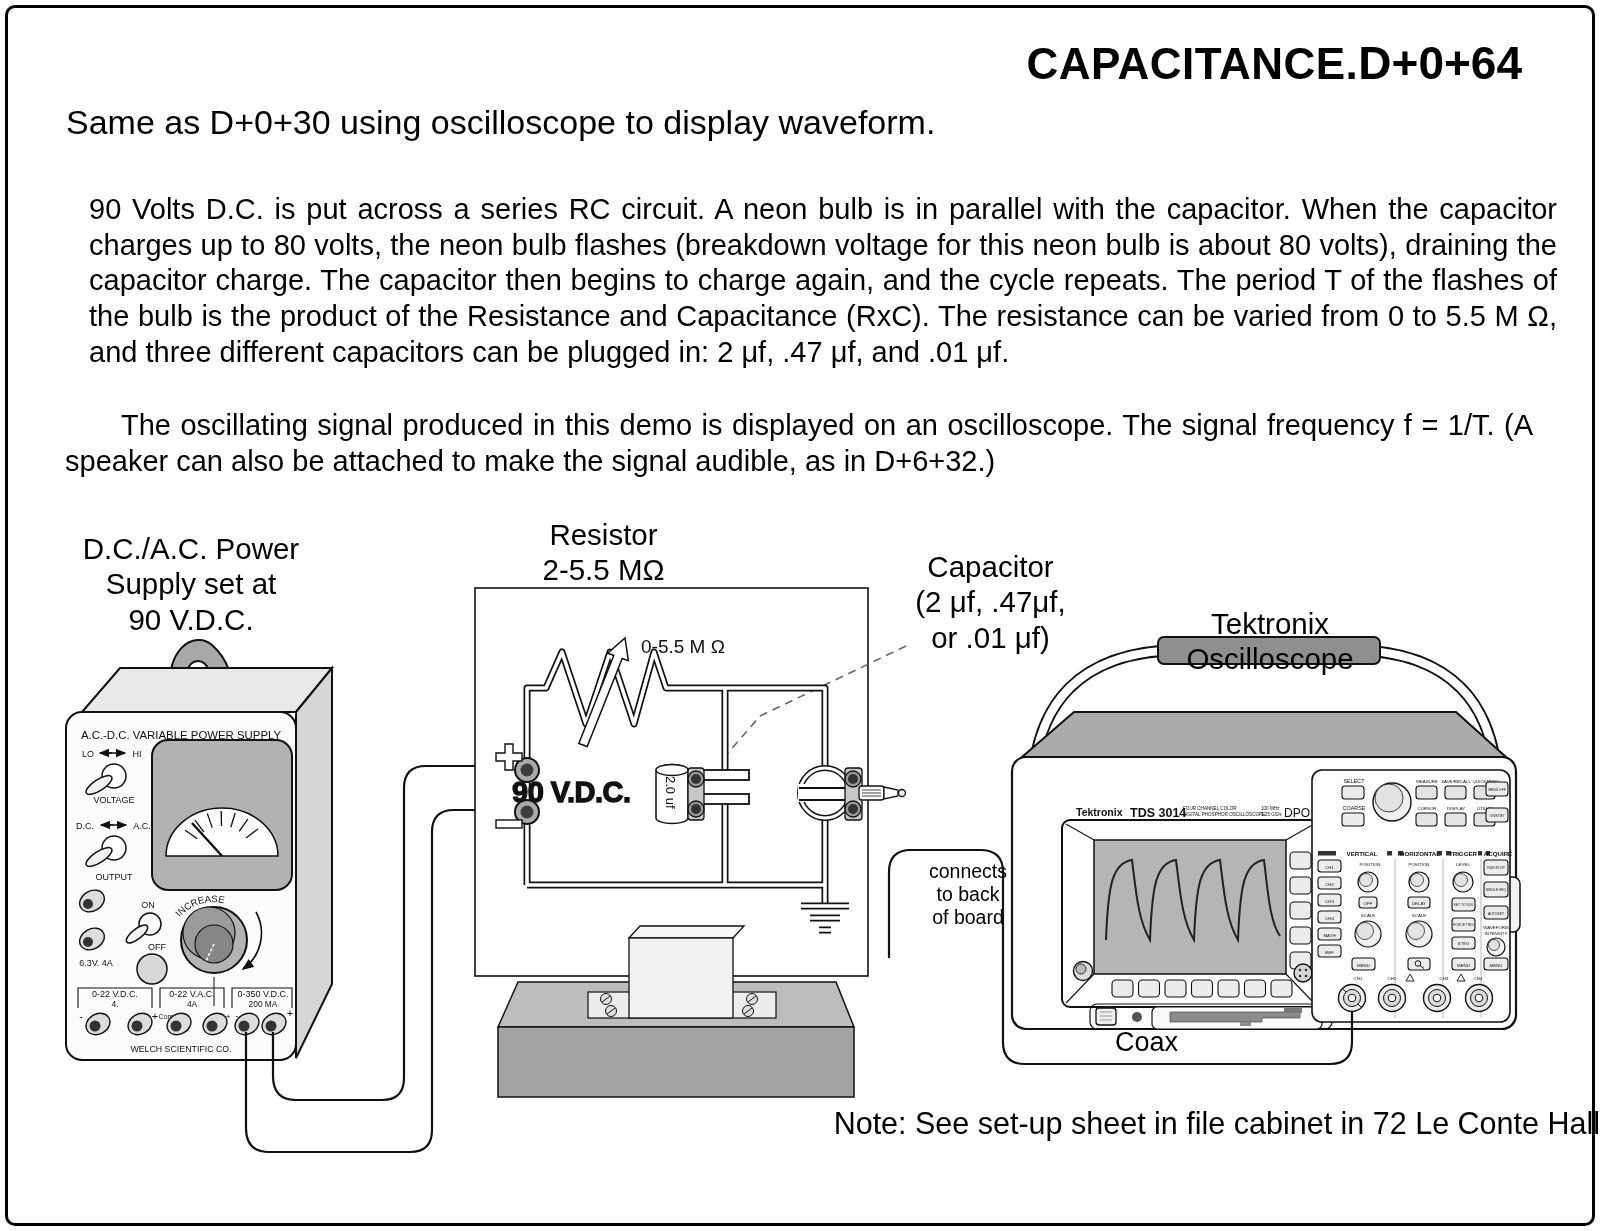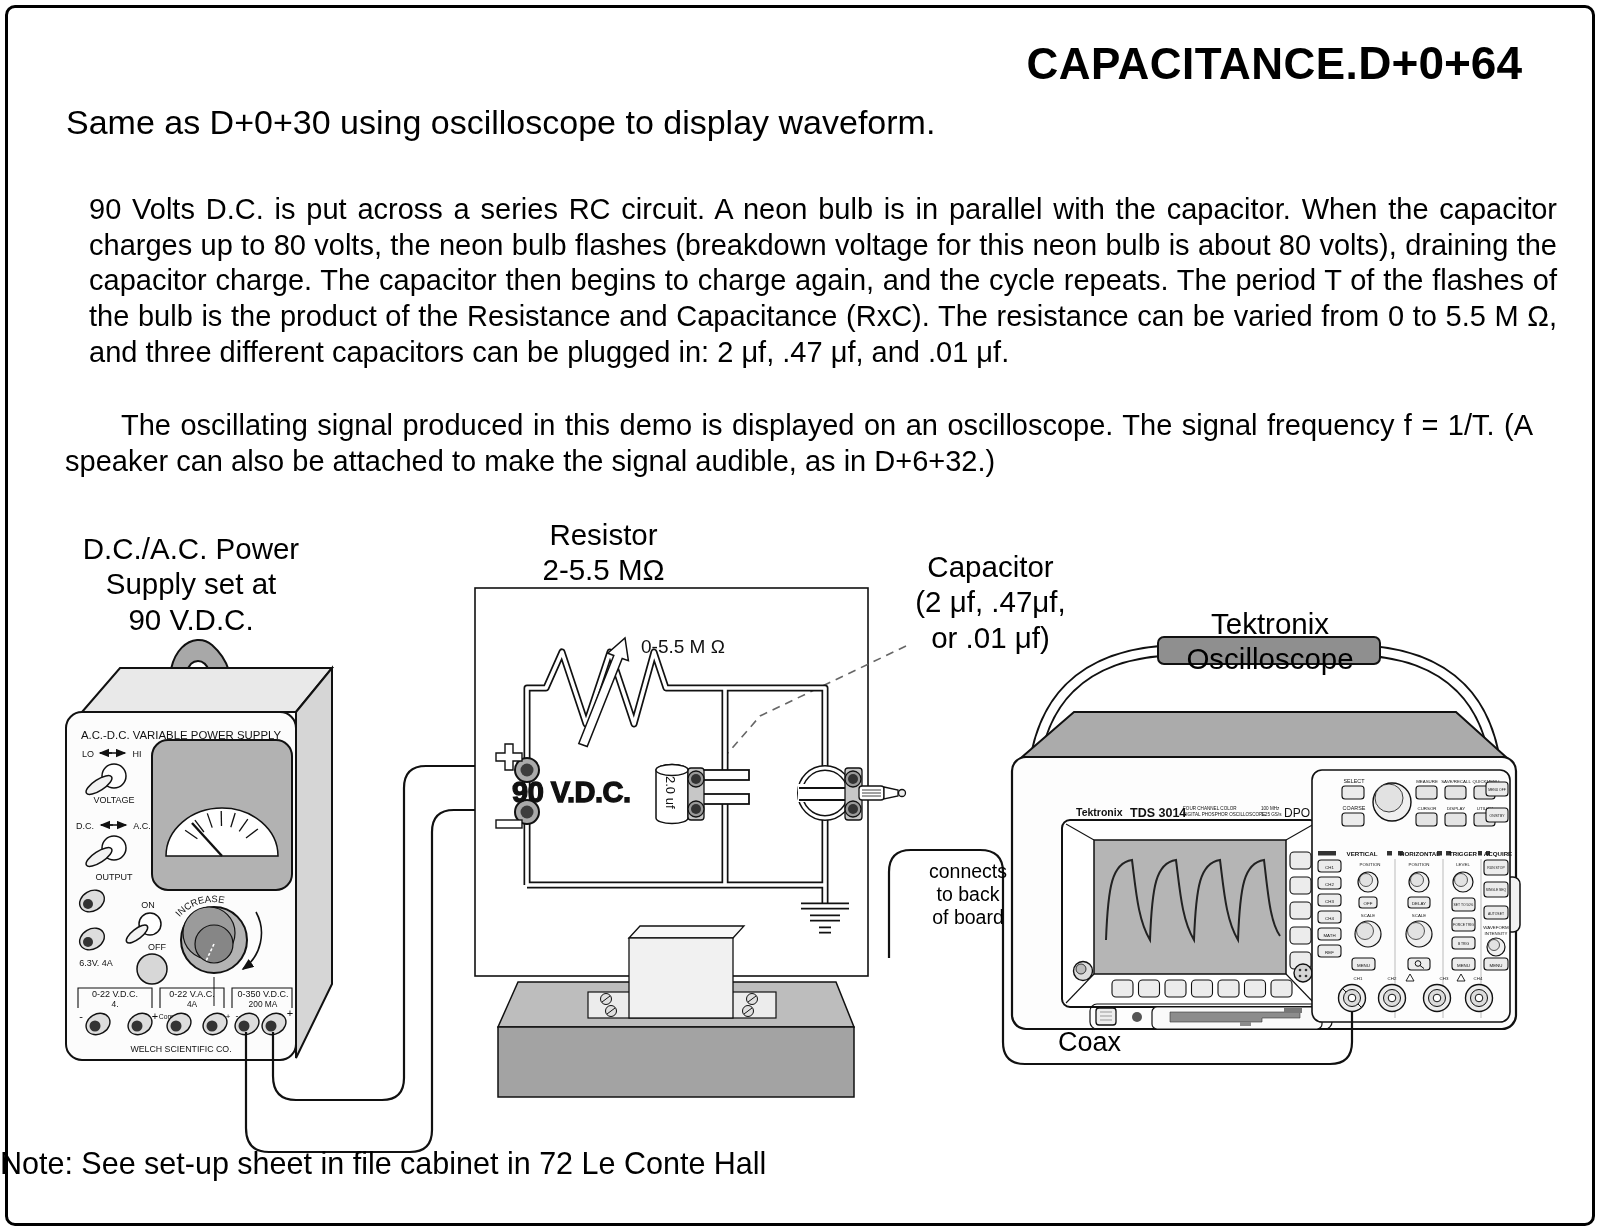--- a/index.html
+++ b/index.html
@@ -13,22 +13,22 @@
   .para{position:absolute;left:65px;width:1468px;font-size:29px;line-height:35.7px;text-align:justify;}
   .p1{top:192px;margin-left:24px;}
   .p2{top:408px;text-indent:56px;}
   .dlabel{position:absolute;font-size:29.5px;line-height:1.2;text-align:center;white-space:pre-line;}
   .lbl-ps{left:36px;top:531px;width:310px;}
   .lbl-res{left:446px;top:517px;width:315px;}
   .lbl-cap{left:838px;top:549px;width:305px;}
   .lbl-scope{left:1085px;top:606px;width:370px;}
   .lbl-neon{left:888px;top:737px;width:135px;}
   .lbl-connects{left:891px;top:860px;width:104px;font-size:19.5px;line-height:1.18;padding-left:25px;}
-  .lbl-coax{left:1058px;top:1026px;width:120px;font-size:27px;text-align:left;}
-  .note{position:absolute;left:0;top:1146px;width:100%;font-size:30.5px;text-align:left;}
+  .lbl-coax{left:1058px;top:1026px;width:120px;font-size:27px;text-align:right;}
+  .note{position:absolute;left:0;top:1106px;width:100%;font-size:30.5px;text-align:right;}
   svg.art{position:absolute;left:0;top:0;}
   svg.art text{font-family:"Liberation Sans", sans-serif;fill:#111;}
   .btn{fill:#ececec;stroke:#111;stroke-width:1.1;}
   .btn2{fill:#e4e4e4;stroke:#111;stroke-width:1.1;}
   .t3{font-size:3.4px;text-anchor:middle;}
   .t4{font-size:4.4px;text-anchor:middle;}
   .t5{font-size:5.4px;text-anchor:middle;}
   .t6{font-size:6.2px;text-anchor:middle;font-weight:bold;}
   .t9{font-size:9px;text-anchor:middle;}
   .hollow1{stroke:#111;stroke-width:7;fill:none;stroke-linejoin:round;}

